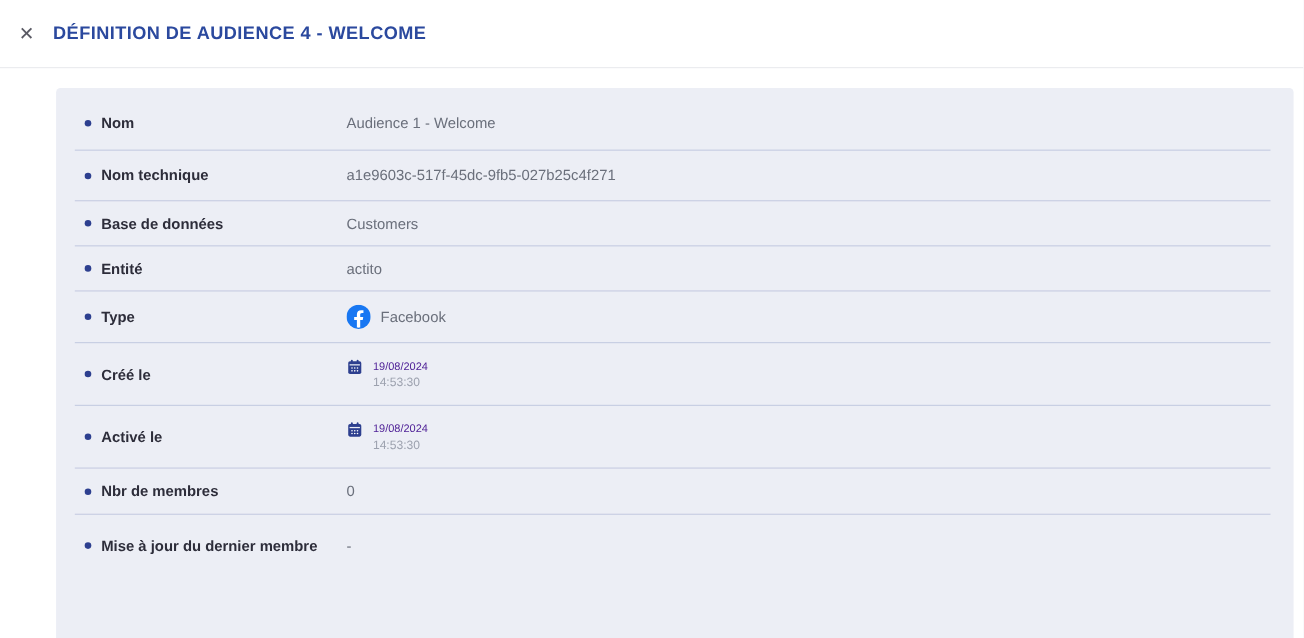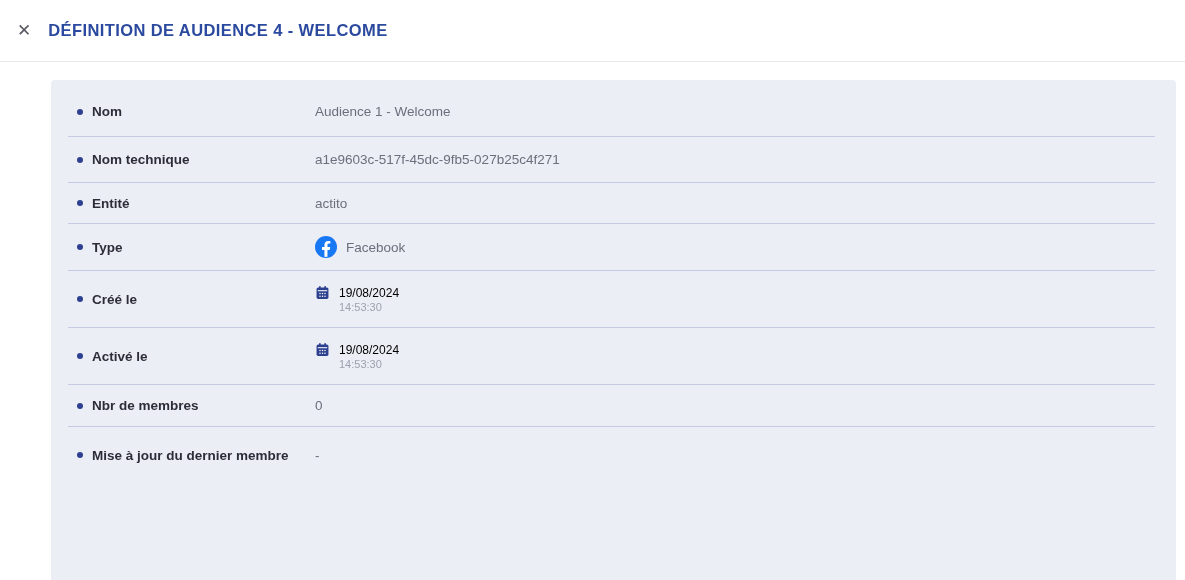--- a/index.html
+++ b/index.html
@@ -36,21 +36,21 @@
   .row.h57{min-height:57px;}
   .row.last{border-bottom:none;min-height:56px;}
   .bullet{width:6px;height:6px;border-radius:50%;background:var(--bullet);
     flex:0 0 6px;margin-right:9px;}
   .label{flex:0 0 223px;font-size:13.5px;font-weight:700;color:var(--label);}
   .value{font-size:13.5px;color:var(--value);display:flex;align-items:center;}
   .icon-gap{margin-right:9px;display:inline-flex;align-items:center;}
   .fb-icon svg{width:22px;height:22px;display:block;}
   .cal-icon svg{width:15px;height:15px;display:block;}
   .date-block{display:flex;flex-direction:column;}
-  .date-line{display:flex;align-items:center;font-size:12px;color:#000000;}
+  .date-line{display:flex;align-items:center;font-size:10px;color:#4c1d95;}
   .time{font-size:11px;color:var(--time);margin-left:24px;margin-top:1px;}
 </style>
 </head>
 <body>
 
 <div class="screen">
 
   <header class="topbar">
     <button class="close-btn">✕</button>
     <h1 class="title">DÉFINITION DE AUDIENCE 4 - WELCOME</h1>
@@ -64,20 +64,25 @@
         <span class="label">Nom</span>
         <span class="value">Audience 1 - Welcome</span>
       </div>
 
       <div class="row h46">
         <span class="bullet"></span>
         <span class="label">Nom technique</span>
         <span class="value">a1e9603c-517f-45dc-9fb5-027b25c4f271</span>
       </div>
 
+      <div class="row h41">
+        <span class="bullet"></span>
+        <span class="label">Base de données</span>
+        <span class="value">Customers</span>
+      </div>
 
       <div class="row h41">
         <span class="bullet"></span>
         <span class="label">Entité</span>
         <span class="value">actito</span>
       </div>
 
       <div class="row h47">
         <span class="bullet"></span>
         <span class="label">Type</span>

